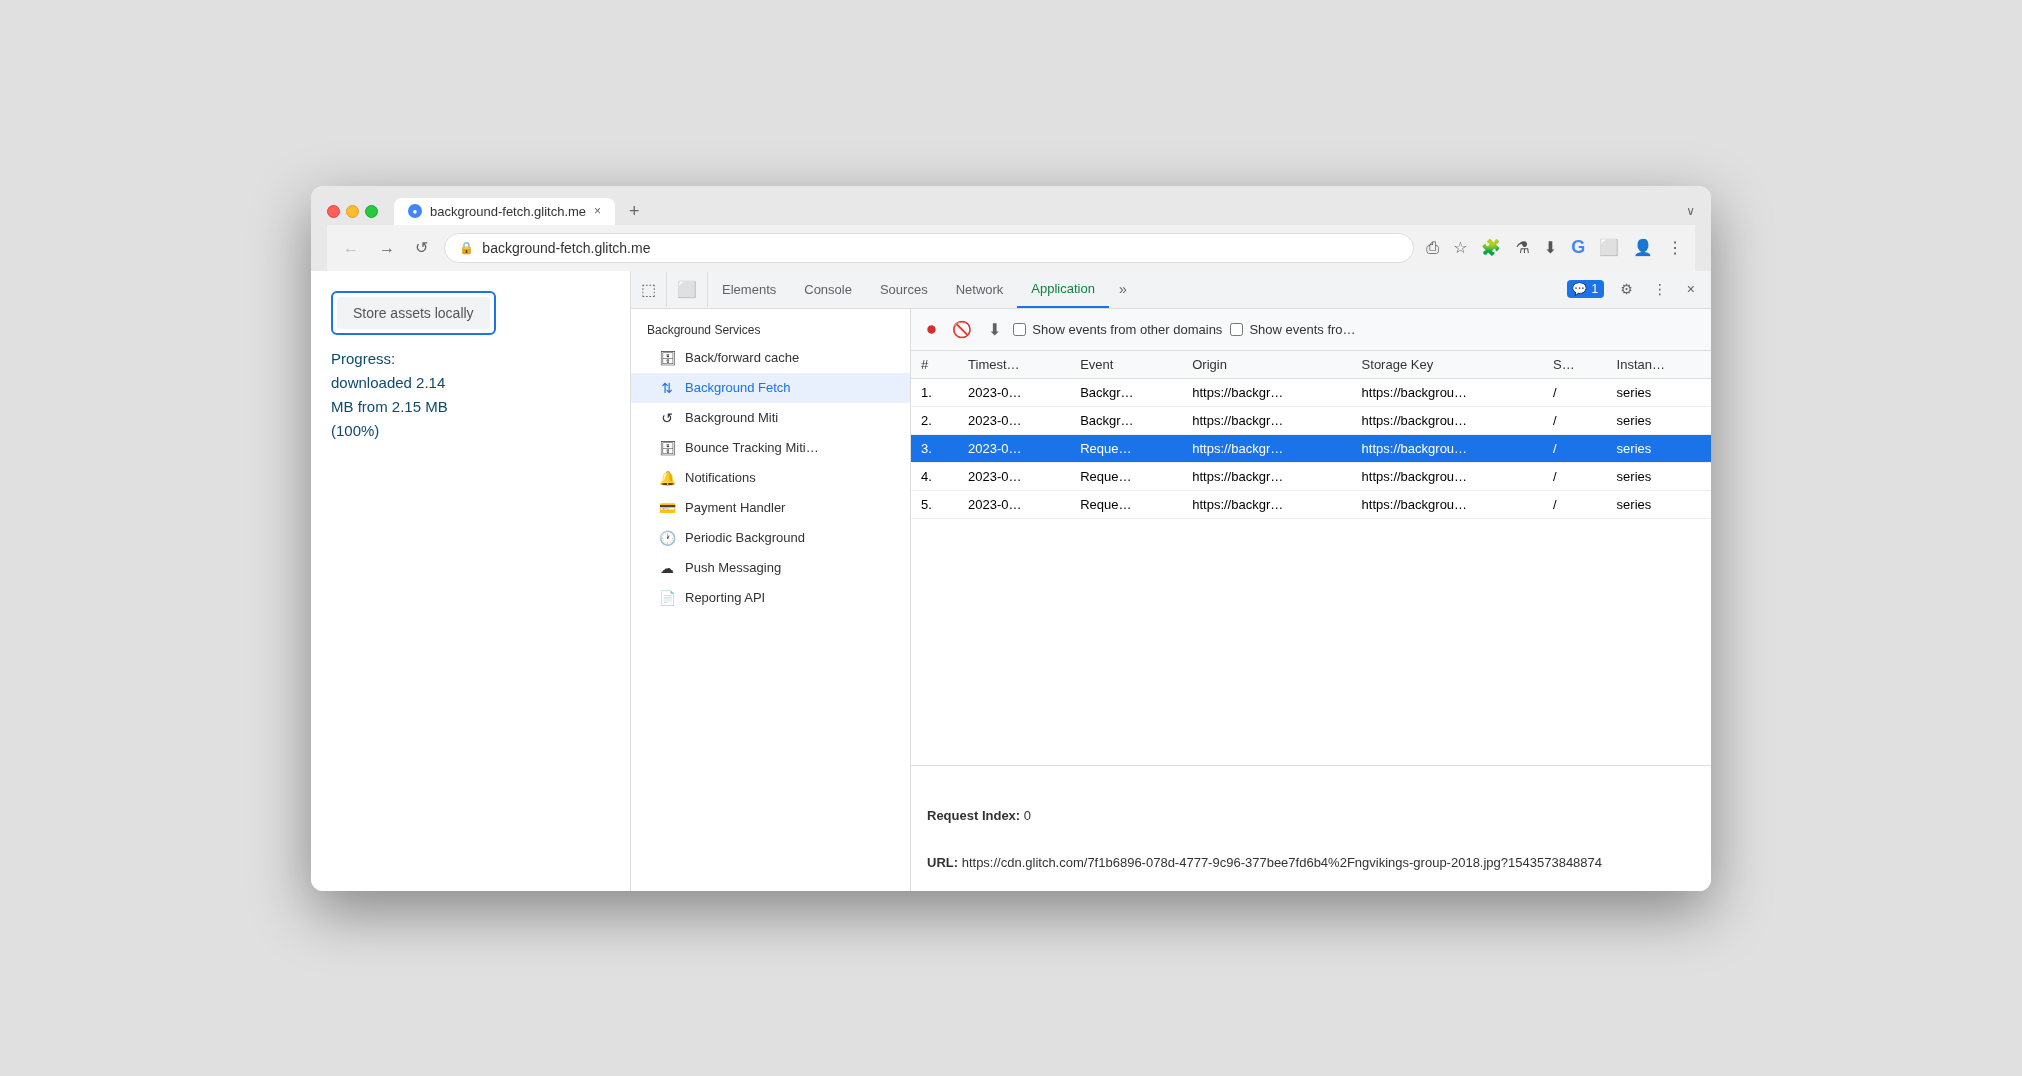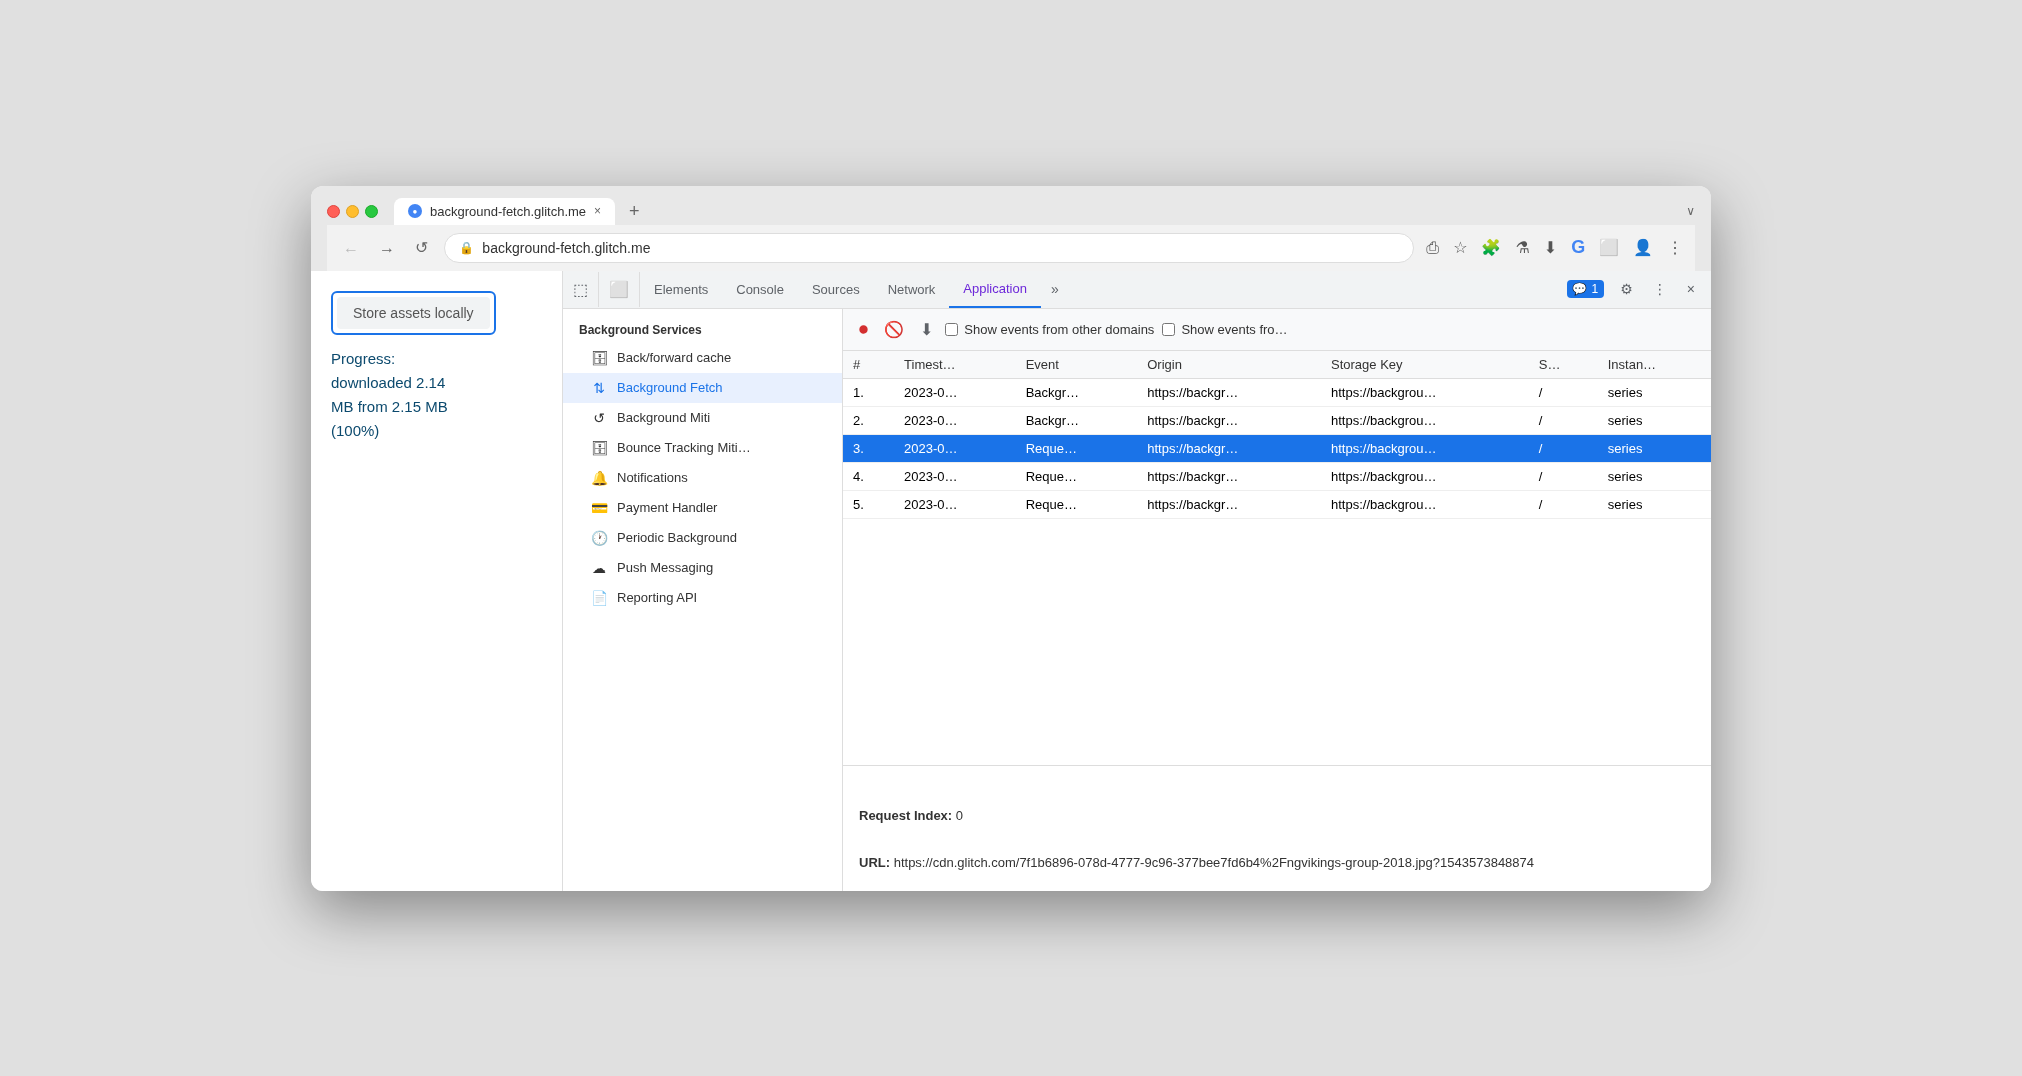--- a/index.html
+++ b/index.html
@@ -124,21 +124,21 @@
       font-weight: bold;
       font-size: 18px;
       color: #4285f4;
     }
     .page-area {
       display: flex;
       height: 620px;
     }
     
     .page-left {
-      width: 252px;
+      width: 320px;
       background: white;
       padding: 20px;
       border-right: 1px solid #ddd;
       display: flex;
       flex-direction: column;
       gap: 12px;
     }
     .store-btn-wrapper {
       border: 2.5px solid #1a73e8;
       border-radius: 6px;
@@ -183,21 +183,21 @@
       border-right: 1px solid #ddd;
     }
     .dt-tab {
       padding: 10px 14px;
       font-size: 13px;
       color: #5f6368;
       cursor: pointer;
       white-space: nowrap;
     }
     .dt-tab.active {
-      color: #6d28d9;
+      color: #15803d;
       border-bottom: 2px solid #1a73e8;
     }
     .dt-tab-more {
       padding: 8px 10px;
       font-size: 14px;
       color: #5f6368;
       cursor: pointer;
     }
     .dt-tab-spacer { flex: 1; }
     .dt-badge {
@@ -229,21 +229,21 @@
     .devtools-sidebar {
       width: 280px;
       border-right: 1px solid #ddd;
       overflow-y: auto;
       font-size: 13px;
       padding: 8px 0;
     }
     .sidebar-section-title {
       padding: 6px 16px;
       font-size: 12px;
-      font-weight: 700;
+      font-weight: 400;
       color: #333;
     }
     .sidebar-item {
       display: flex;
       align-items: center;
       gap: 10px;
       padding: 7px 16px 7px 28px;
       cursor: pointer;
       color: #333;
       font-size: 13px;

